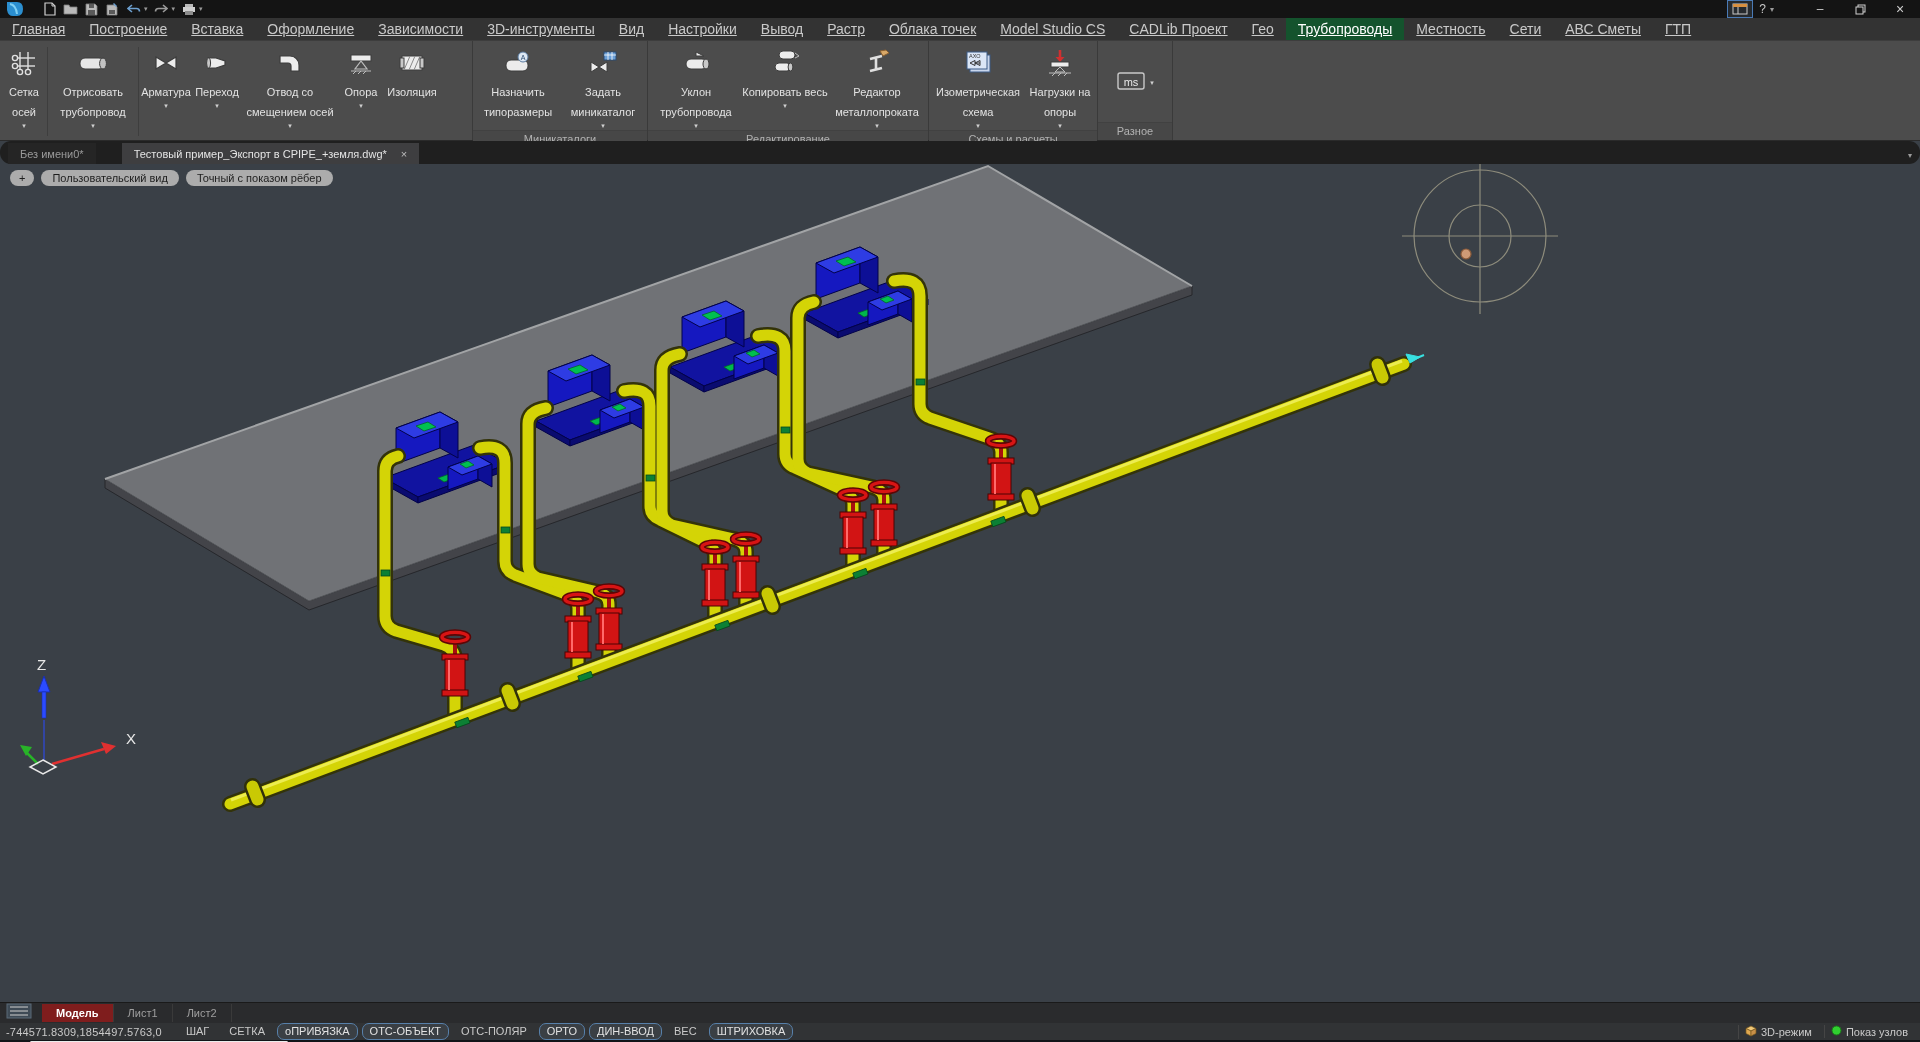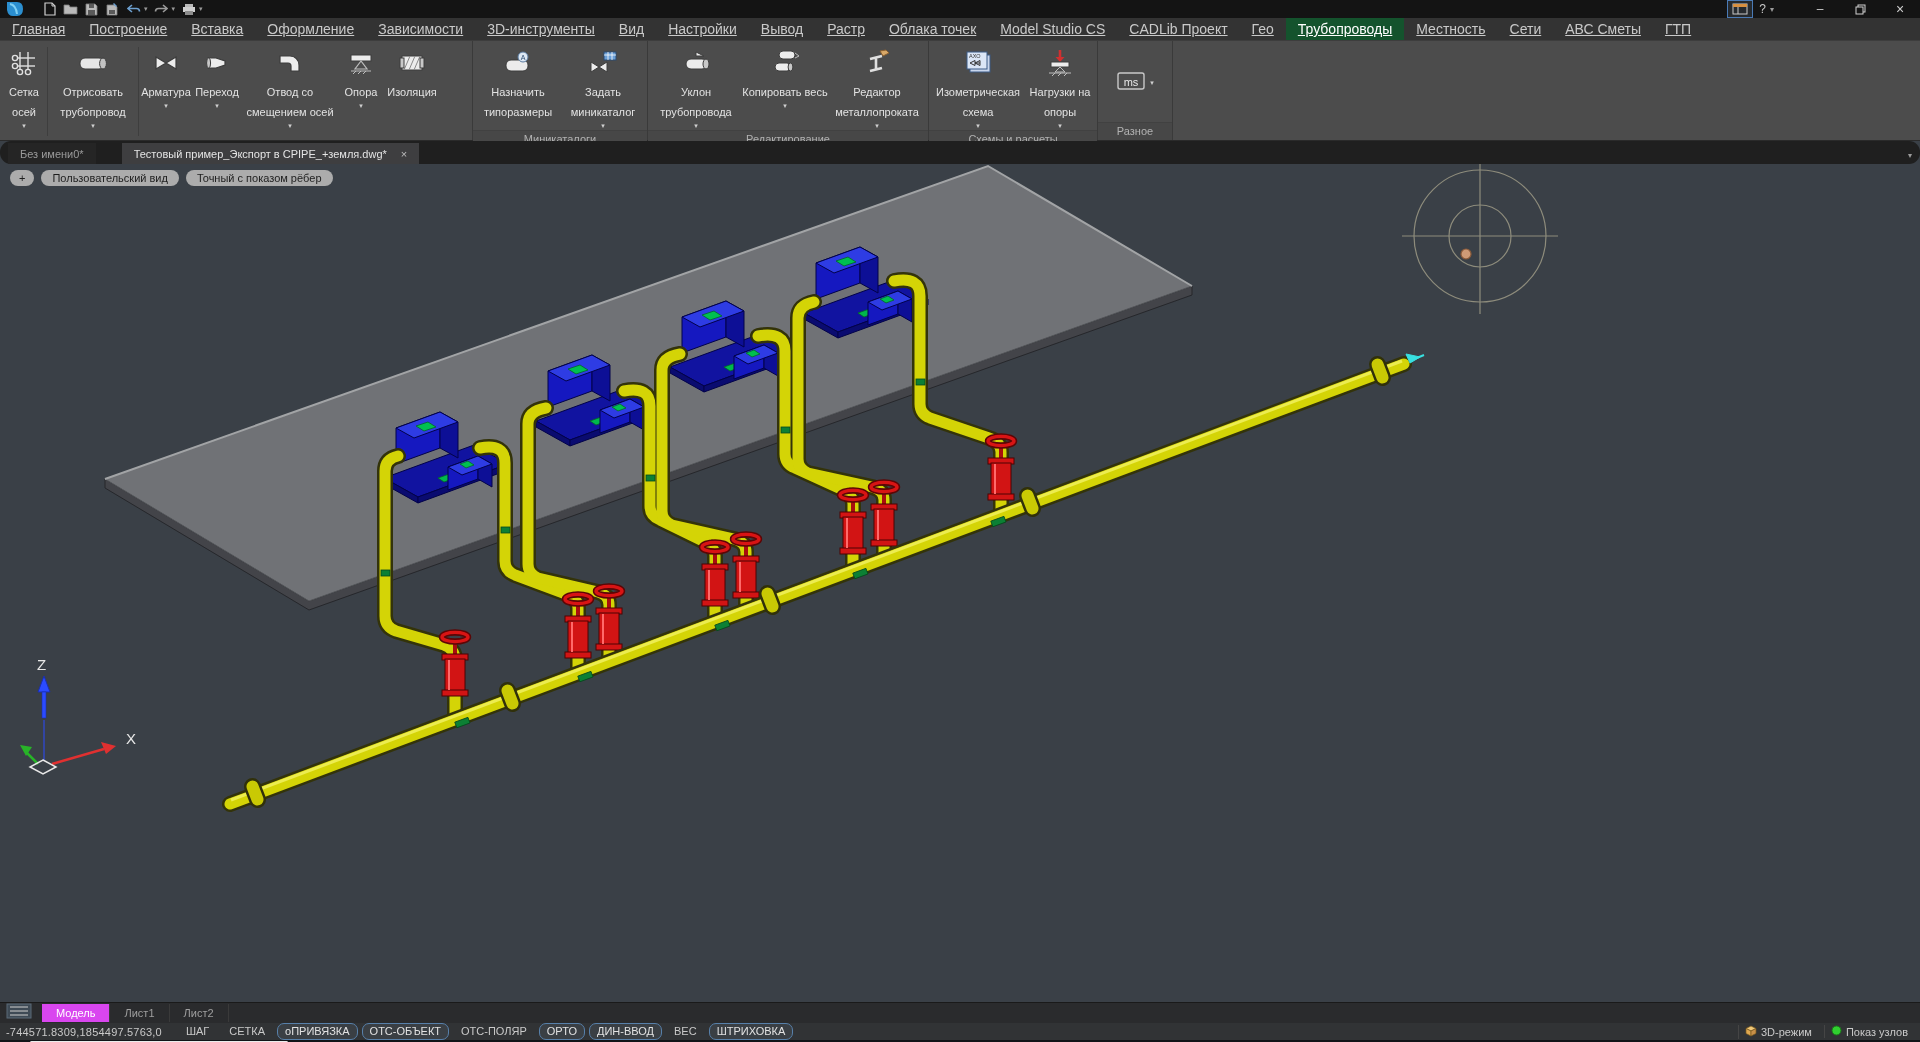--- a/index.html
+++ b/index.html
@@ -45,21 +45,21 @@
   .pills{position:absolute;left:10px;top:6px;display:flex;gap:7px;}
   .pill{background:#acacac;color:#1e1e1e;font-size:11px;height:16px;line-height:16px;
         border-radius:8px;padding:0 11px;}
   .pill.small{padding:0 9px;}
   .pipe-o{fill:none;stroke:#33330a;stroke-width:16;stroke-linejoin:round;stroke-linecap:round;}
   .pipe-i{fill:none;stroke:#d4d406;stroke-width:11;stroke-linejoin:round;stroke-linecap:round;}
   
   .sheetrow{height:20px;background:#2a2b2d;display:flex;align-items:center;border-top:1px solid #1a1a1a;}
   .sheet-icon{margin:0 10px 0 6px;}
   .stab{padding:0 14px;height:18px;line-height:18px;font-size:11px;color:#9f9f9f;border-right:1px solid #3a3a3a;}
-  .stab.active{background:#d946ef;color:#ffffff;}
+  .stab.active{background:#7f1d1d;color:#ffffff;font-weight:bold;}
   
   .statusbar{height:17px;background:#313335;display:flex;align-items:center;font-size:11px;color:#c9c9c9;}
   .coords{margin-left:6px;margin-right:14px;letter-spacing:.2px;}
   .tgl{padding:0 7px;height:15px;line-height:15px;margin:0 2px;border:1px solid transparent;}
   .tgl.on{border-color:#5780aa;background:#3a3f44;color:#e2e2e2;border-radius:7px;}
   .sb-spacer{flex:1;}
   .sb-right{display:flex;align-items:center;gap:6px;margin-right:6px;}
   .sb-item{display:flex;align-items:center;gap:4px;padding:0 6px;border-left:1px solid #454545;}
   
   .bottomstrip{height:6px;background:#111418;position:relative;}

